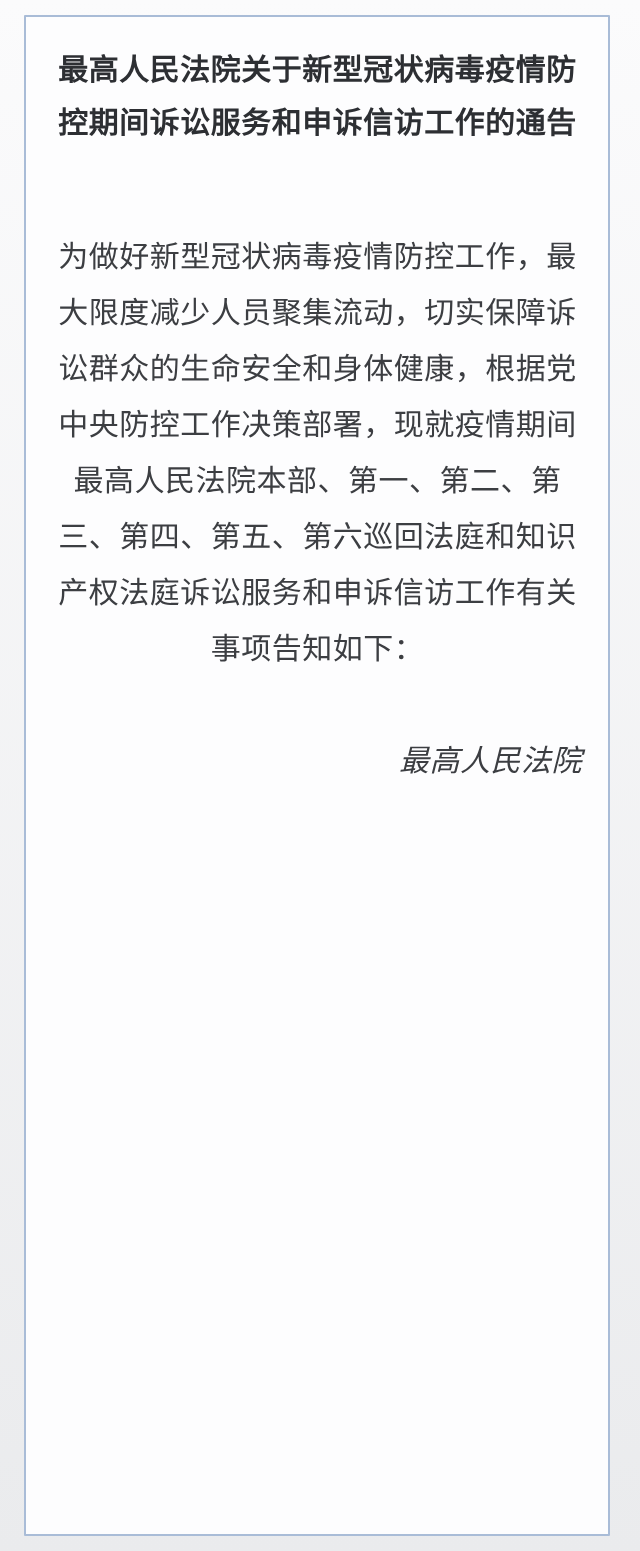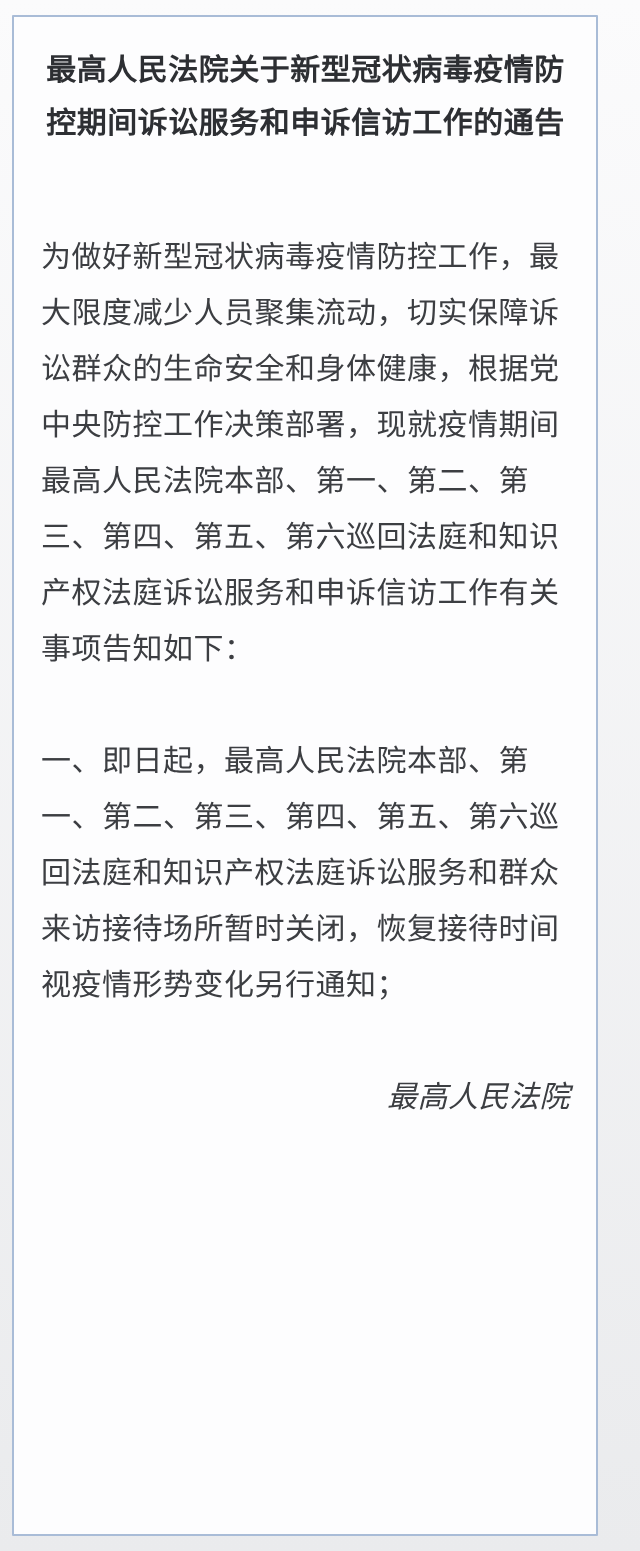--- a/index.html
+++ b/index.html
@@ -15,21 +15,21 @@
     width: 640px;
     height: 1551px;
     background: linear-gradient(var(--page_bg_top), var(--page_bg_bottom));
     font-family: "Liberation Sans", "DejaVu Sans", sans-serif;
     position: relative;
     overflow: hidden;
   }
   .card {
     box-sizing: border-box;
     position: absolute;
-    left: 12px;
+    left: 24px;
     top: 15px;
     width: 586px;
     height: 1521px;
     background: var(--card_bg);
     border: 2px solid var(--border);
     border-radius: 1px;
     padding: 26px 26px 0 27px;
   }
   .title {
     margin: 0 0 80px 0;
@@ -42,21 +42,21 @@
     letter-spacing: 0.5px;
   }
   .para {
     margin: 0 0 56px 0;
     font-size: 30px;
     line-height: 56px;
     font-weight: 400;
     color: var(--text_color);
     white-space: pre-line;
     letter-spacing: 0.5px;
-    text-align: left;
+    text-align: center;
   }
   .signature-block {
     margin-top: 5px;
   }
   .sign-line {
     font-size: 30px;
     line-height: 56px;
     text-align: right;
     color: var(--text_color);
     letter-spacing: 0.5px;
@@ -72,23 +72,18 @@
 
   <p class="para">为做好新型冠状病毒疫情防控工作，最
 大限度减少人员聚集流动，切实保障诉
 讼群众的生命安全和身体健康，根据党
 中央防控工作决策部署，现就疫情期间
 最高人民法院本部、第一、第二、第
 三、第四、第五、第六巡回法庭和知识
 产权法庭诉讼服务和申诉信访工作有关
 事项告知如下：</p>
 
-  <p class="para">一、即日起，最高人民法院本部、第
-一、第二、第三、第四、第五、第六巡
-回法庭和知识产权法庭诉讼服务和群众
-来访接待场所暂时关闭，恢复接待时间
-视疫情形势变化另行通知；</p>
 
 
   <div class="signature-block">
     <div class="sign-line">最高人民法院</div>
   </div>
 </div>
 
 </body></html>

